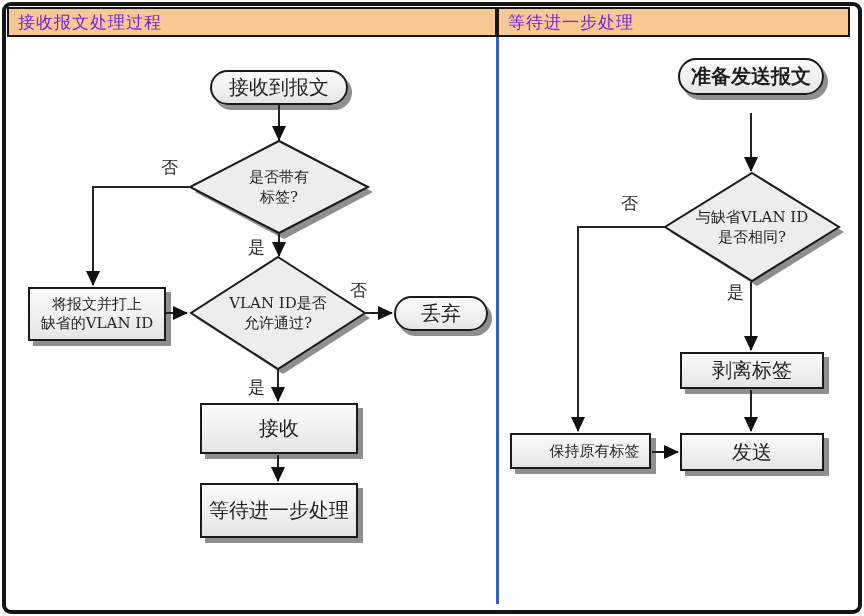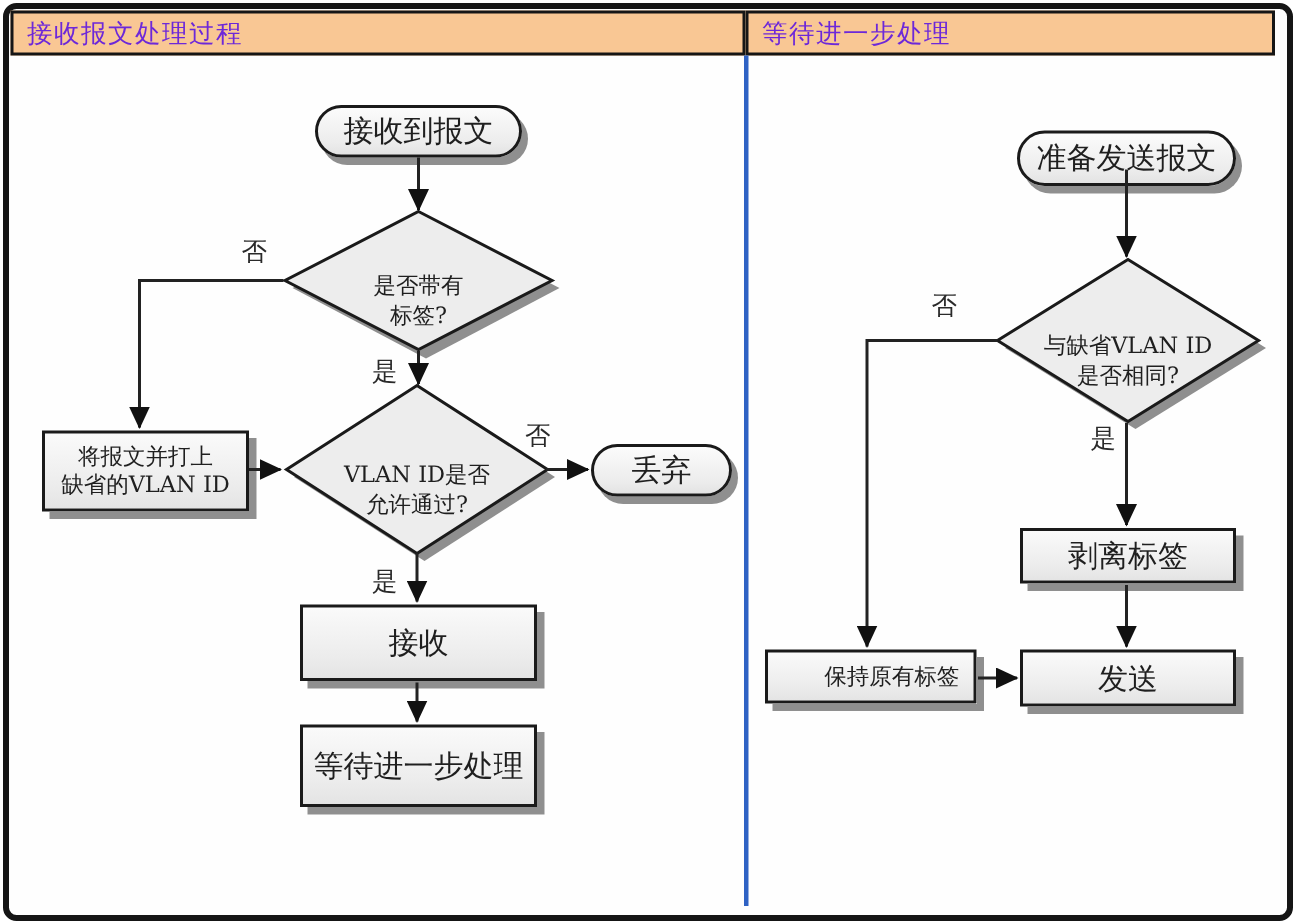--- a/index.html
+++ b/index.html
@@ -35,21 +35,21 @@
   .oval{
     border:2px solid #1a1a1a;border-radius:19px;
     background:linear-gradient(180deg,#fbfbfb 0%,#ececec 75%,#e3e3e3 100%);
     box-shadow:4px 5px 0 #8f8f8f;
   }
   .diamond{position:absolute;z-index:2;}
   .diamond svg{position:absolute;left:0;top:0;overflow:visible;}
   .dshape{fill:#ededed;stroke:#1a1a1a;stroke-width:2;}
   .dshadow{fill:#8f8f8f;}
   .dlabel{
-    position:absolute;left:0;top:13px;width:100%;height:100%;
+    position:absolute;left:0;top:0;width:100%;height:100%;
     display:flex;align-items:center;justify-content:center;text-align:center;
     font-size:15px;line-height:1.35;white-space:pre-line;z-index:2;
   }
   .elabel{position:absolute;z-index:4;font-size:17px;color:#2a2a2a;}
   .small{font-size:15px;}
 </style>
 </head>
 <body>
 
 <div class="canvas">
@@ -101,21 +101,21 @@
     <div class="dlabel">VLAN ID是否
 允许通过?</div>
   </div>
 
   <div class="node oval" style="left:394px;top:296px;width:94px;height:35px;text-align:center;">丢弃</div>
 
   <div class="node rect" style="left:200px;top:403px;width:158px;height:51px;">接收</div>
 
   <div class="node rect" style="left:200px;top:483px;width:158px;height:55px;">等待进一步处理</div>
 
-  <div class="node oval" style="left:678px;top:87px;width:146px;height:37px;">准备发送报文</div>
+  <div class="node oval" style="left:678px;top:58px;width:146px;height:37px;font-weight:bold;">准备发送报文</div>
 
   <div class="diamond" style="left:664px;top:172px;width:176px;height:110px;">
     <svg width="176" height="110" viewBox="0 0 176 110">
       <polygon class="dshadow" points="93,6 180,60 93,114 6,60"></polygon>
       <polygon class="dshape" points="88,1 175,55 88,109 1,55"></polygon>
     </svg>
     <div class="dlabel">与缺省VLAN ID
 是否相同?</div>
   </div>
 

